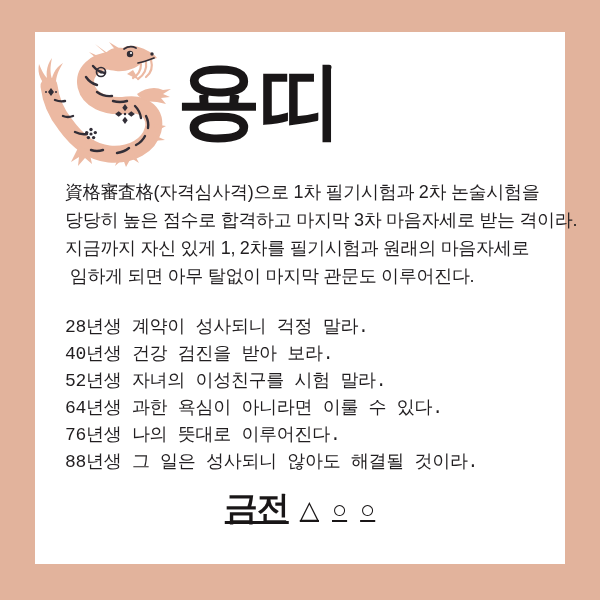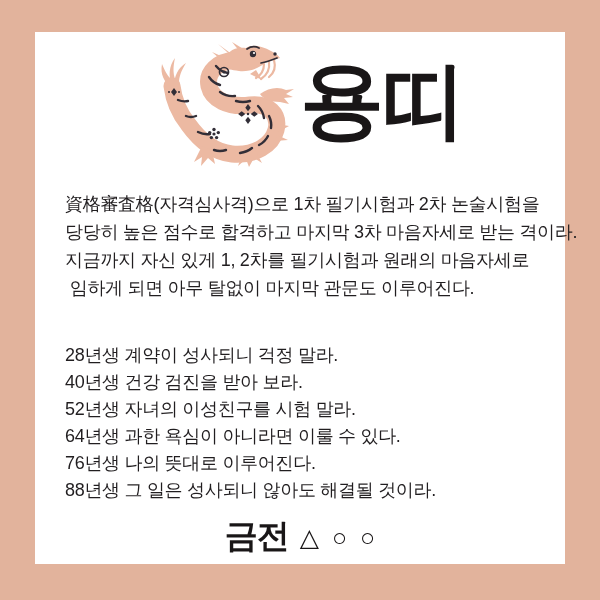--- a/index.html
+++ b/index.html
@@ -12,42 +12,42 @@
     background:var(--frame);
     font-family:"Liberation Sans","DejaVu Sans",sans-serif;
     color:var(--ink);
     position:relative;
   }
   .panel{
     position:absolute; left:35px; top:32px; right:35px; bottom:36px;
     background:var(--panel);
   }
   .zodiac-header{
-    display:flex; justify-content:center; align-items:flex-start;
-    padding-top:10px; height:138px;padding-left:22px;
+    display:flex; justify-content:flex-start; align-items:flex-start;
+    padding-top:10px; height:138px;
   }
   .dragon-wrap{width:140px;height:126px;flex:0 0 auto;}
   .page-title{
     font-size:84px; font-weight:900; line-height:1;
     letter-spacing:-2px; margin-left:2px; margin-top:16px;
     color:#191617;
   }
   .text-block{ margin-left:30px; }
-  .fortune-paragraph{ margin-top:20px; }
+  .fortune-paragraph{ margin-top:8px; }
   .para-line, .year-line{
     font-size:18px; line-height:28px; white-space:pre;
     color:var(--ink); letter-spacing:-0.3px;
   }
-  .year-fortunes{ margin-top:40px; }
+  .year-fortunes{ margin-top:24px;font-family:Liberation Mono, monospace; }
   .year-line{ line-height:27px; }
   .fortune-summary{
     margin-top:10px;
     display:flex; justify-content:center; align-items:center;
     gap:13px;
-    font-weight:900; color:#191617;
+    font-weight:900; color:#191617;text-decoration:underline;
   }
   .summary-item{ display:flex; align-items:center; gap:11px; }
   .summary-label{ font-size:33px; letter-spacing:-1px; }
   .summary-symbol{ font-size:25px; font-weight:900; margin-top:2px; }
   
   .bodyfill{ fill:var(--dragon_body); }
   .bodystroke{ fill:none; stroke:var(--dragon_body); stroke-width:17; stroke-linecap:round; }
   .bstrand{ fill:none; stroke:var(--dragon_body); stroke-width:2.2; stroke-linecap:round; }
   .dk{ fill:var(--dragon_detail); }
   .dks{ fill:none; stroke:var(--dragon_detail); stroke-width:2.4; stroke-linecap:round; }

